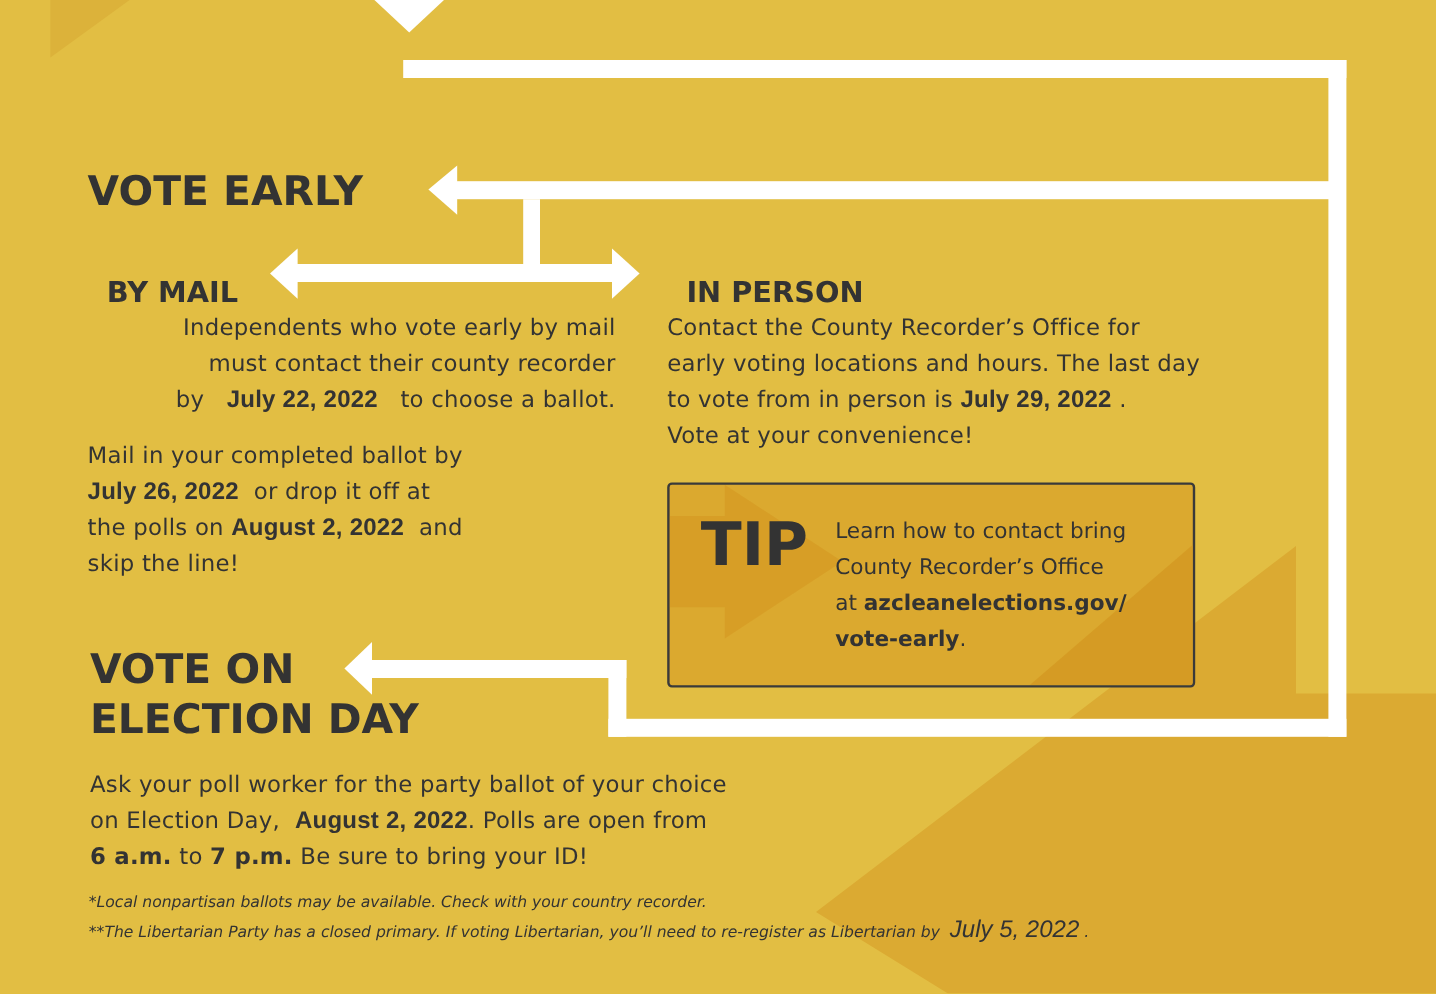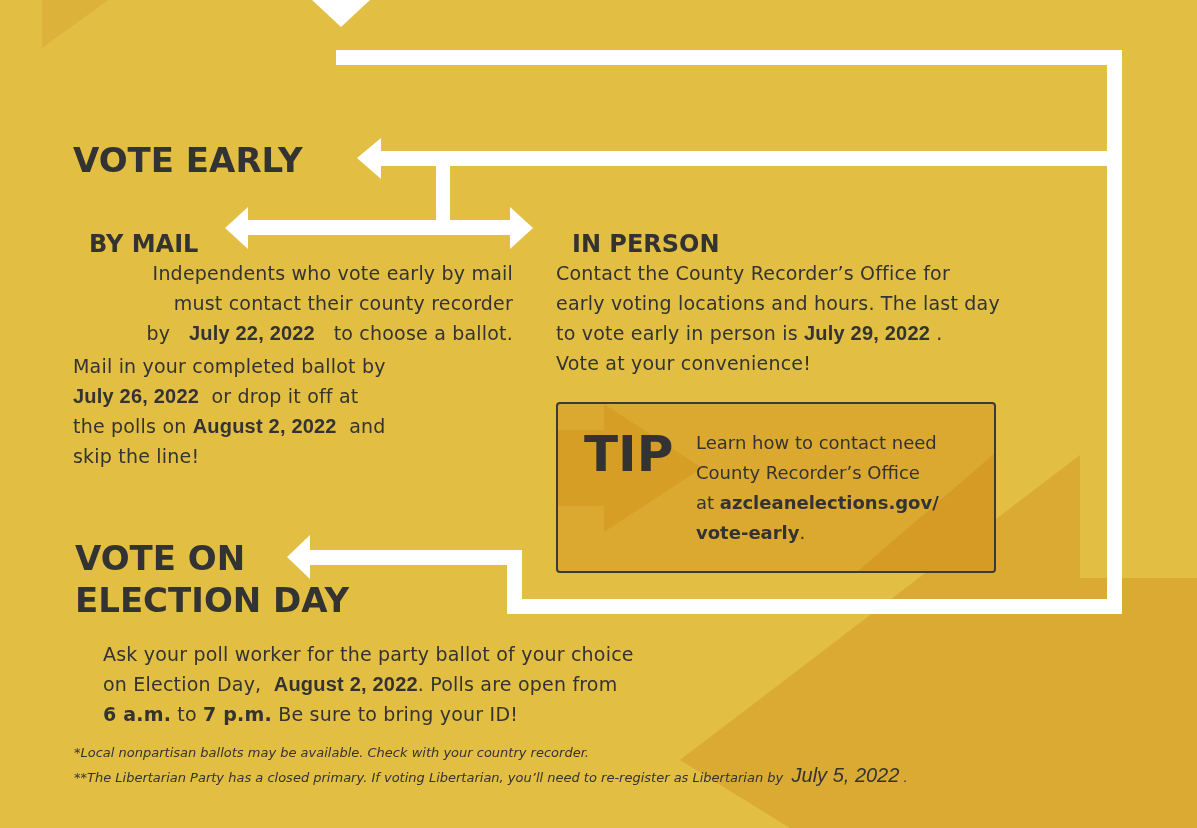--- a/index.html
+++ b/index.html
@@ -86,70 +86,70 @@
   <h2 class="abs h-sub" style="left:73px; top:213px;">BY MAIL</h2>
   <div class="abs body-text" style="left:73px; top:258px; width:440px;text-align:right;">
     <div>Independents who vote early by mail</div>
     <div>must contact their county recorder</div>
     <div>
       <span>by</span>&nbsp;&nbsp;
       <span class="date">July 22, 2022</span>&nbsp;&nbsp;
       <span>to choose a ballot.</span>
     </div>
   </div>
-  <div class="abs body-text" style="left:73px; top:351px; width:440px;">
+  <div class="abs body-text" style="left:73px; top:365px; width:440px;">
     <div>Mail in your completed ballot by</div>
     <div>
       <span class="date">July 26, 2022</span>&nbsp;
       <span>or drop it off at</span>
     </div>
     <div>
       <span>the polls on</span>
       <span class="date">August 2, 2022</span>&nbsp;
       <span>and</span>
     </div>
     <div>skip the line!</div>
   </div>
 
   <h2 class="abs h-sub" style="left:556px; top:213px;text-align:right;">IN PERSON</h2>
   <div class="abs body-text" style="left:556px; top:258px; width:540px;">
     <div>Contact the County Recorder’s Office for</div>
     <div>early voting locations and hours. The last day</div>
     <div>
-      <span>to vote early in person is</span>
+      <span>to vote from in person is</span>
       <span class="date">July 29, 2022</span>
       <span>.</span>
     </div>
     <div>Vote at your convenience!</div>
   </div>
 
   <div class="tip-box">
     <svg width="436" height="167" style="position:absolute;left:0;top:0;">
       <polygon points="0,26 46,26 46,0 144,64 46,128 46,102 0,102" fill="#d59b24" opacity="0.75"></polygon>
       <polygon points="436,50 436,167 300,167" fill="#d3961f" opacity="0.7"></polygon>
     </svg>
     <div class="tip-label">TIP</div>
     <div class="tip-text">
-      <div>Learn how to contact need</div>
+      <div>Learn how to contact bring</div>
       <div>County Recorder’s Office</div>
       <div>
         <span>at</span>
         <span class="b">azcleanelections.gov/</span>
       </div>
       <div>
         <span class="b">vote-early</span><span>.</span>
       </div>
     </div>
   </div>
 
   <div class="abs" style="left:75px; top:537px;">
     <div class="h-big">VOTE ON</div>
     <div class="h-big">ELECTION DAY</div>
   </div>
-  <div class="abs body-text" style="left:75px; top:639px; width:700px;margin-left:28px;">
+  <div class="abs body-text" style="left:75px; top:639px; width:700px;">
     <div>Ask your poll worker for the party ballot of your choice</div>
     <div>
       <span>on Election Day,</span>&nbsp;
       <span class="date">August 2, 2022</span><span>. Polls are open from</span>
     </div>
     <div>
       <span class="b">6 a.m.</span>
       <span>to</span>
       <span class="b">7 p.m.</span>
       <span>Be sure to bring your ID!</span>

